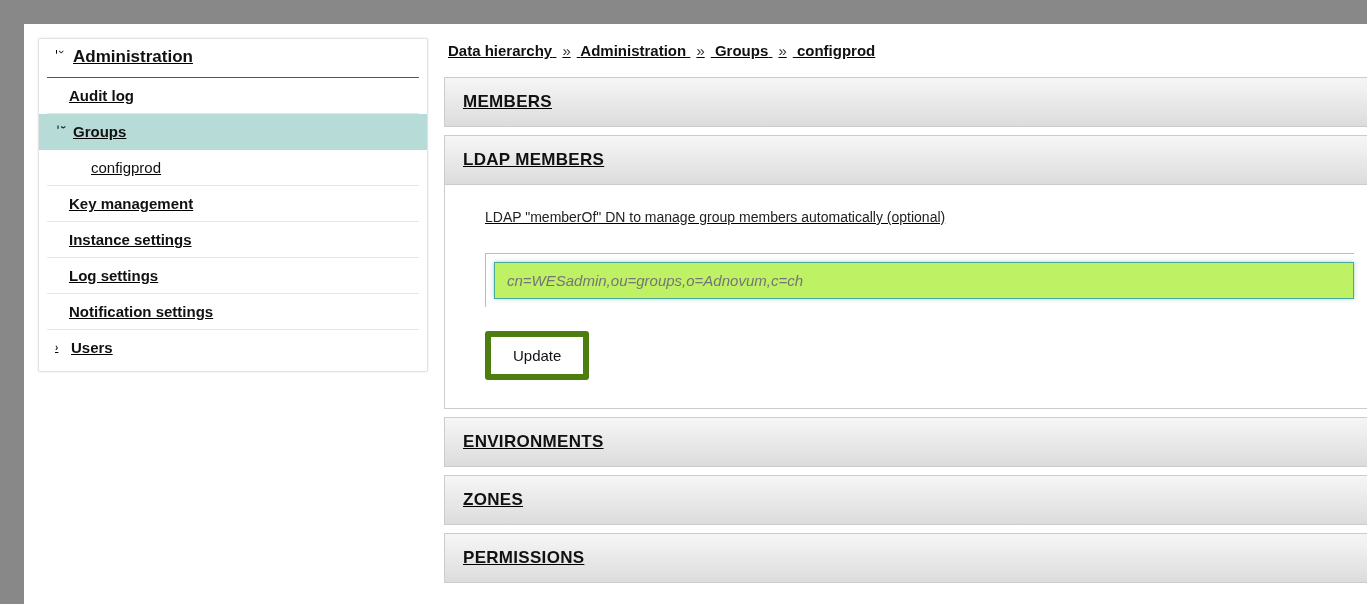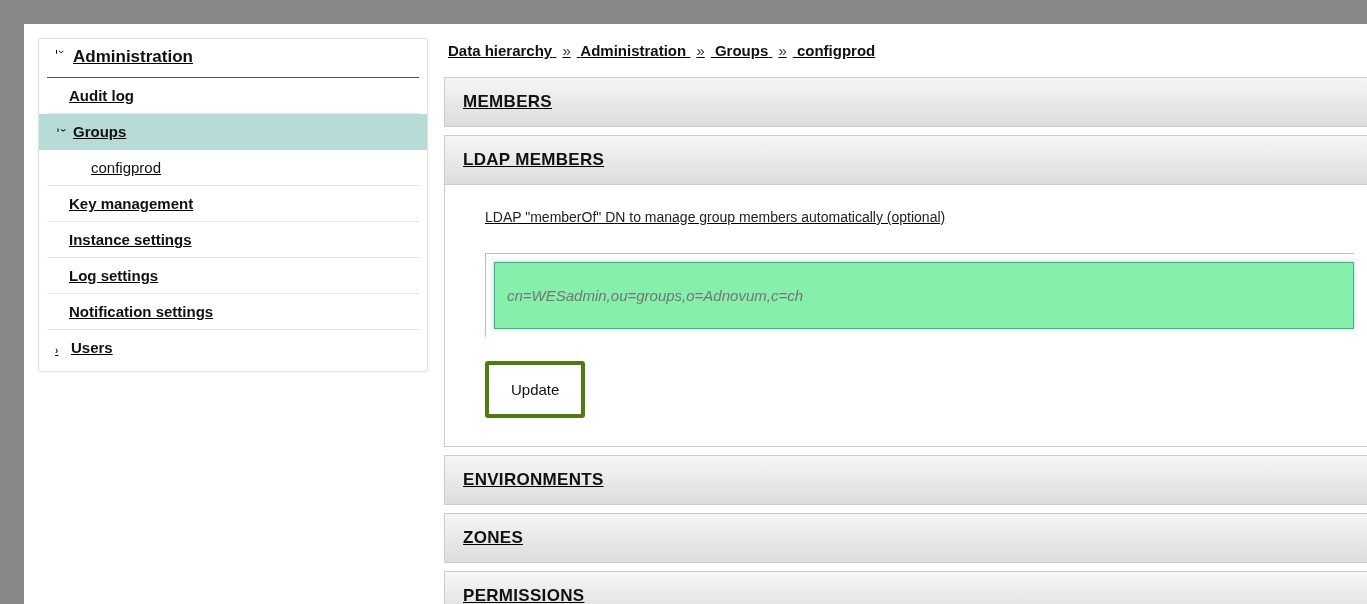--- a/index.html
+++ b/index.html
@@ -35,21 +35,21 @@
     align-items: center;
     gap: 4px;
     padding: 8px 8px 10px 8px;
     border-bottom: 1px solid #555;
     margin: 0 8px 0 8px;
   }
   .sb-section-head .chev { width: 14px; font-size: 11px; color:#222; transform: rotate(90deg); display:inline-block;}
   .sb-section-head .lbl { font-weight: 700; font-size: 17px; color:#111;}
   .sb-item {
     display: flex;
-    align-items: flex-end;
+    align-items: center;
     gap: 4px;
     padding: 9px 8px 9px 22px;
     border-bottom: 1px solid #e6e6e6;
     margin: 0 8px;
     font-size: 15px;
     font-weight: 700;
     color: #111;
     cursor: pointer;
   }
   .sb-item.level2 { padding-left: 44px; font-weight:400; }
@@ -102,34 +102,34 @@
     margin-bottom: 28px;
   }
   .input-wrap {
     border-top: 1px solid #bdbdbd;
     border-left: 1px solid #bdbdbd;
     padding: 8px 0 8px 8px;
     margin-bottom: 24px;
   }
   .ldap-input {
     width: 100%;
-    padding: 24px 12px;
+    padding: 9px 12px;
     font-size: 15px;
     font-style: italic;
     color: #777;
     border: 1px solid #49a89c;
-    background: #86efac;
+    background: #bef264;
     outline: none;
     box-shadow: 0 0 4px rgba(73,168,156,0.5);
   }
   .btn {
     background: #fff;
-    border: 4px solid #4d7c0f;
+    border: 6px solid #4d7c0f;
     border-radius: 3px;
-    padding: 16px 22px;
+    padding: 10px 22px;
     font-size: 15px;
     color: #111;
     cursor: pointer;
   }
 </style>
 </head>
 <body>
 
 <div class="frame">
 

